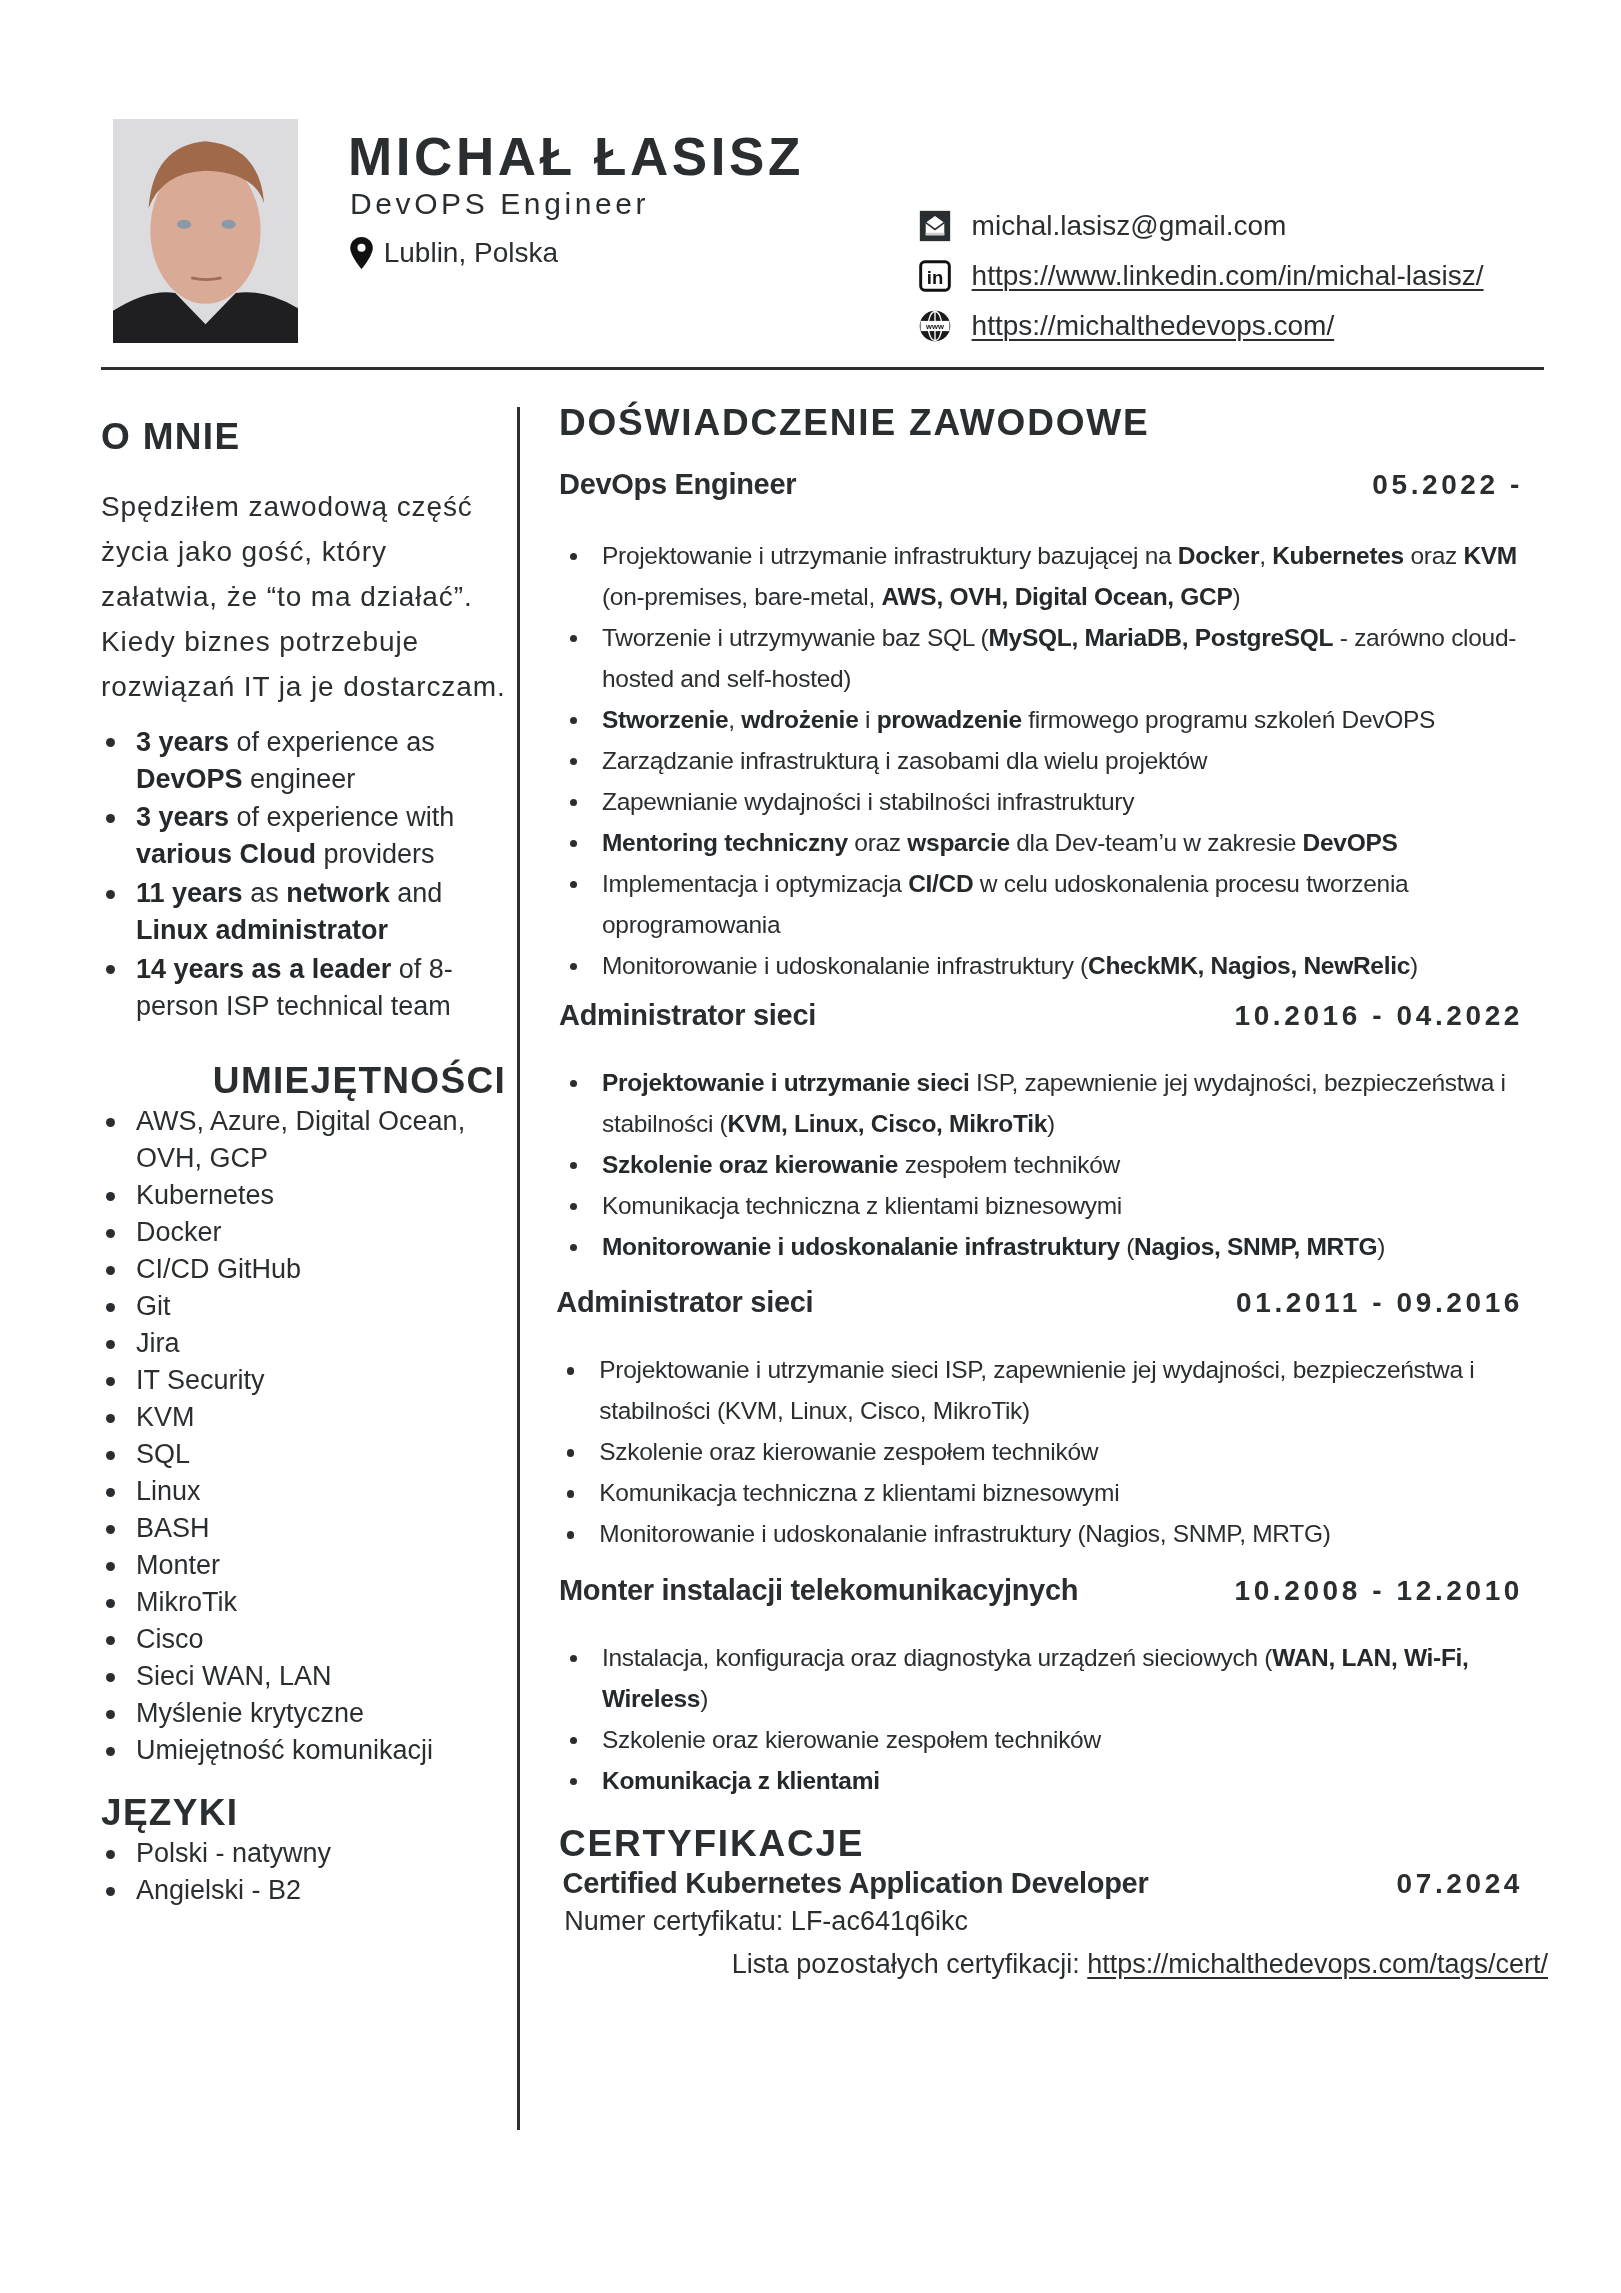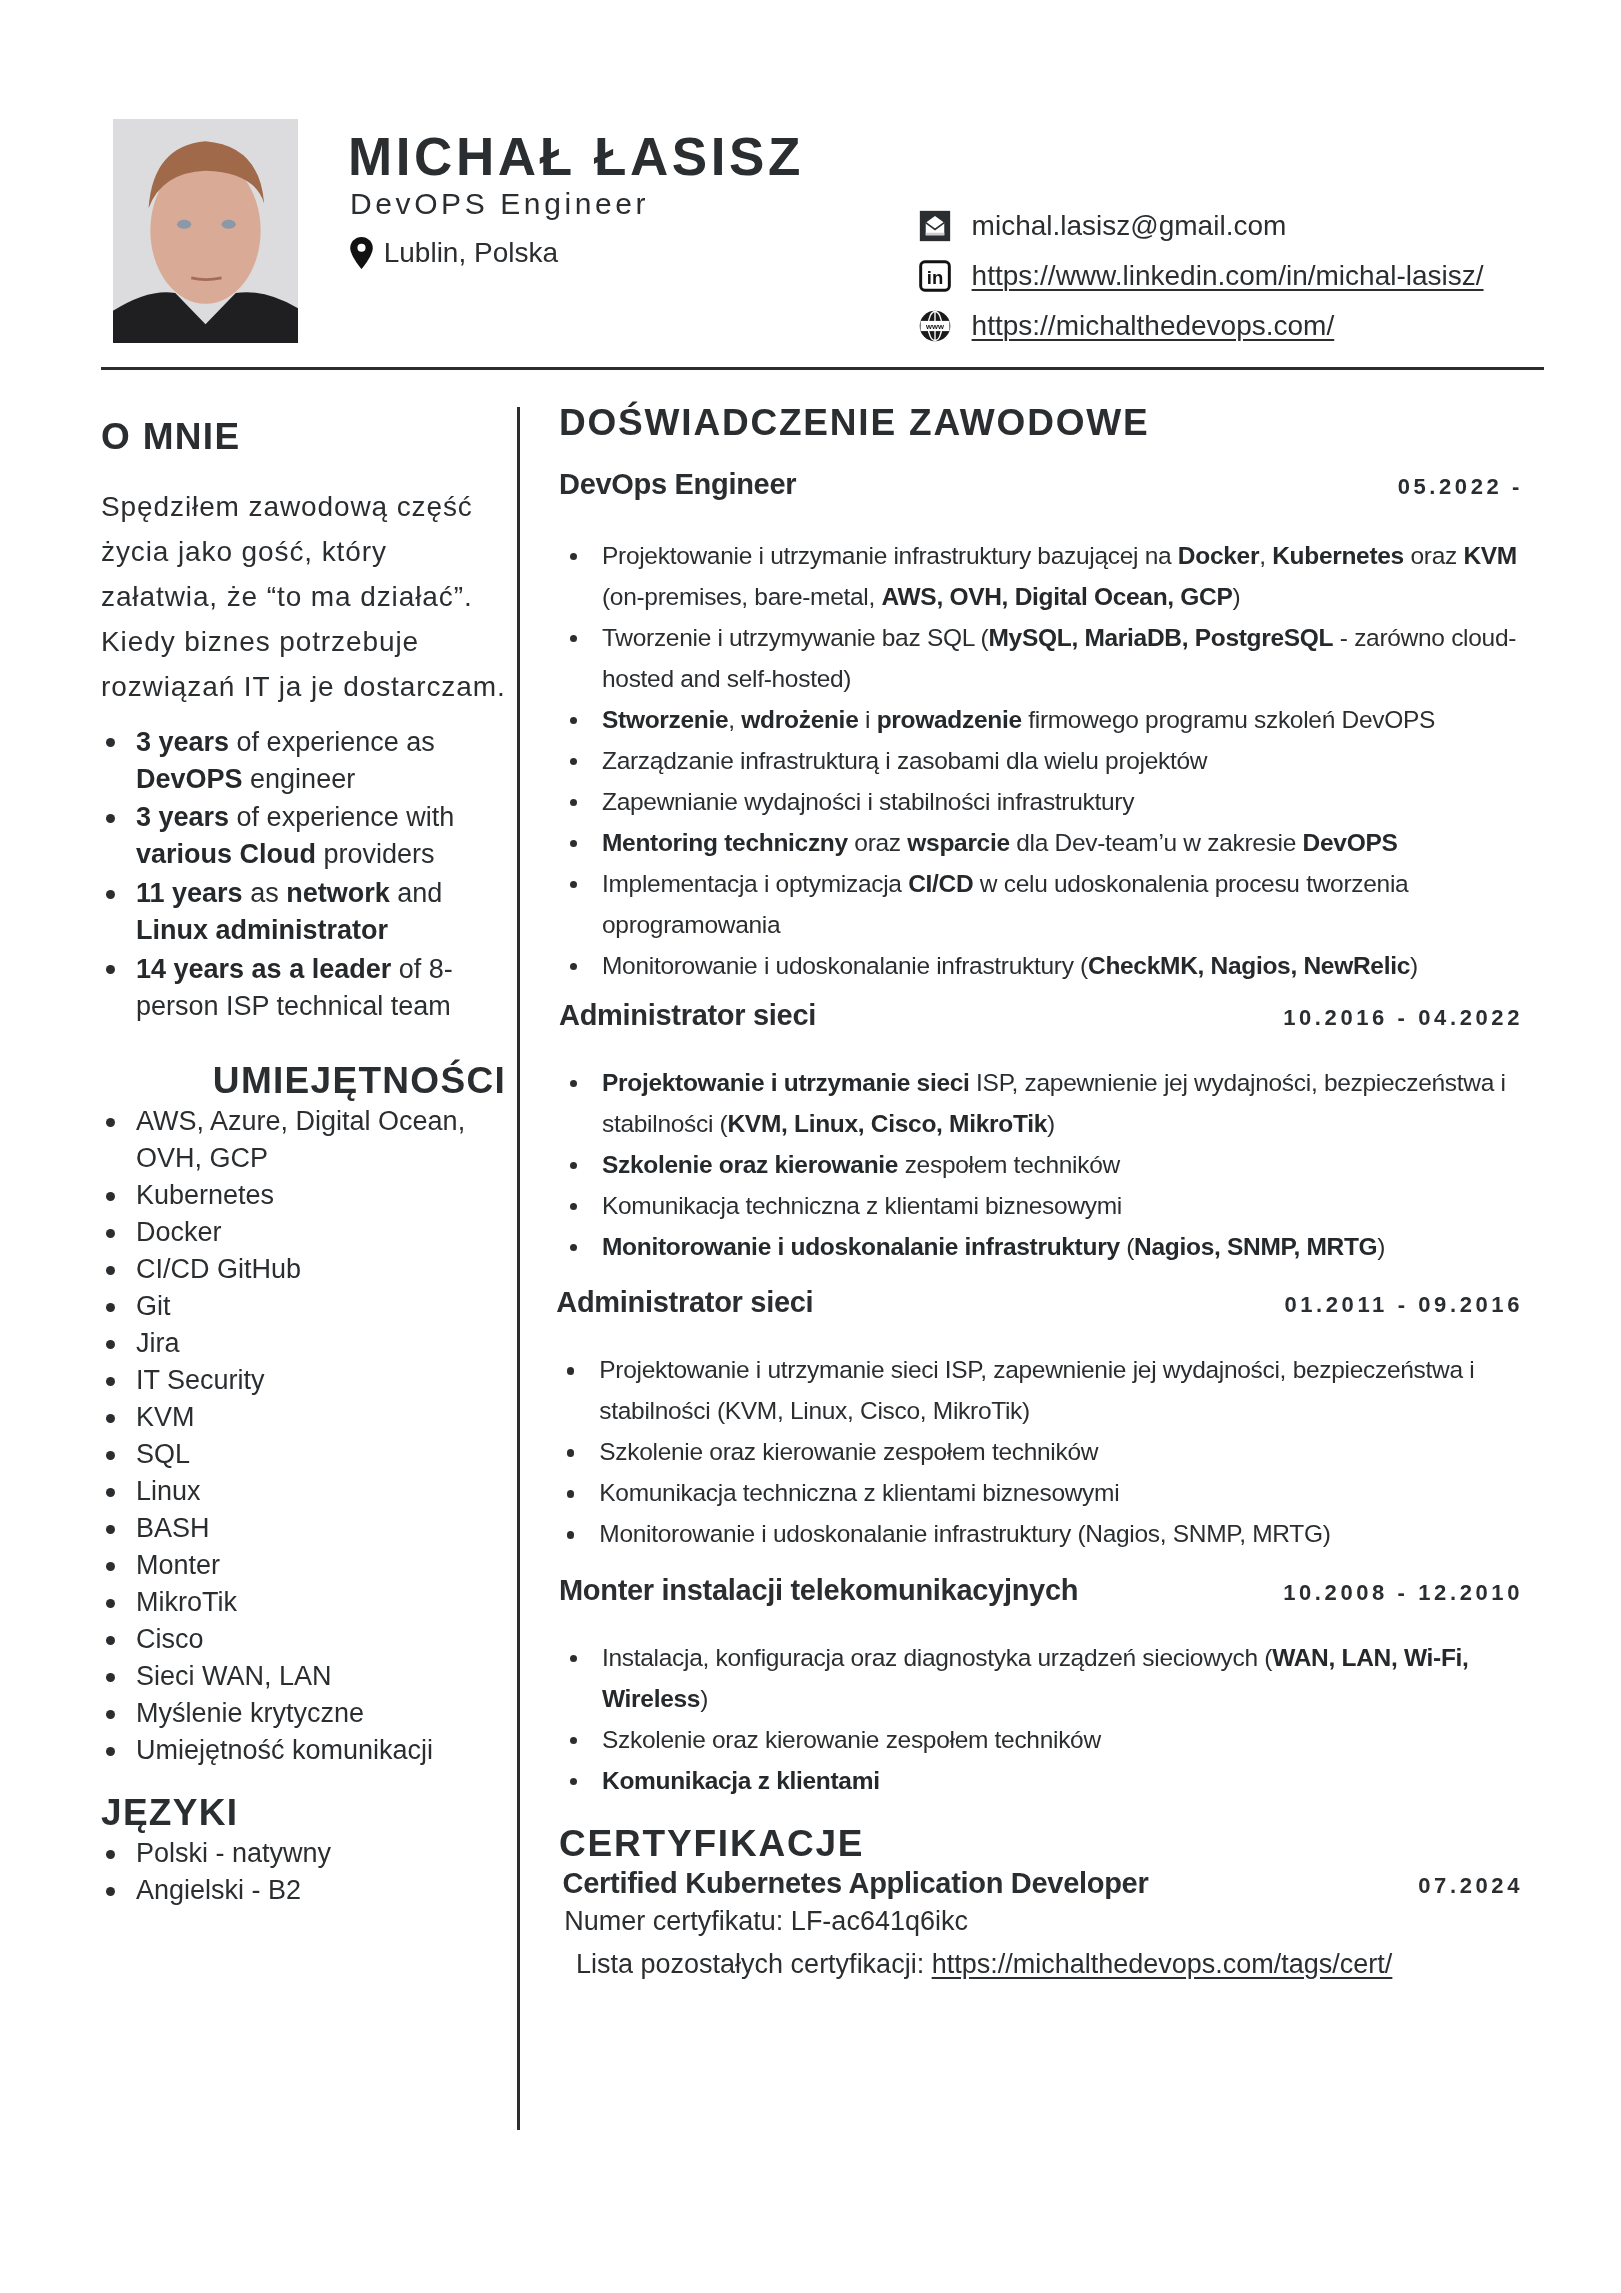--- a/index.html
+++ b/index.html
@@ -35,21 +35,21 @@
   .skills { margin-top:21.4px; }
   .skills li { line-height:41px; }
   .lang-h { margin-top:21.4px; }
   .langs { margin-top:12.5px; }
   .langs li { line-height:41px; }
 
   
   .right { left:559px; top:401px; width:989px; }
   .job-head { display:flex; justify-content:space-between; align-items:baseline; }
   .job-title { font-size:29px; font-weight:700; color:#2b2e30; letter-spacing:-0.3px; }
-  .job-date { font-size:22px; font-weight:700; letter-spacing:3.6px; color:#2b2e30; margin-right:25px; }
+  .job-date { font-size:28px; font-weight:700; letter-spacing:3.6px; color:#2b2e30; margin-right:25px; }
   ul.bul { list-style:none; margin:0; padding:0; }
   ul.bul li { position:relative; padding-left:43px; font-size:24.5px; line-height:41px; letter-spacing:-0.3px; color:#2b2e30; }
   ul.bul li::before { content:""; position:absolute; left:10.7px; top:18px; width:7.1px; height:7.1px; border-radius:50%; background:#2b2e30; }
   .cert-line { font-size:27px; line-height:43px; color:#2b2e30; }
   .cert-line a { color:#2b2e30; text-decoration:underline; text-underline-offset:3.6px; }
 </style>
 </head>
 <body>
 
 <div class="abs photo">
@@ -207,17 +207,17 @@
     </div>
 
   <h2 class="h2" style="margin-top:21.4px; letter-spacing:1.8px;">CERTYFIKACJE</h2>
   <div class="job-head" style="margin-top:0px;">
     <span class="job-title" style="margin-left:3.6px;">Certified Kubernetes Application Developer</span>
     <span class="job-date">07.2024</span>
   </div>
   <div class="cert-line" style="margin-left:5.3px;">
     <span>Numer certyfikatu: </span><span>LF-ac641q6ikc</span>
   </div>
-  <div class="cert-line" style="margin-left:17px;">
+  <div class="cert-line" style="margin-left:10px;text-align:right;">
     <span>Lista pozostałych certyfikacji: </span><a>https://michalthedevops.com/tags/cert/</a>
   </div>
 </div>
 
 
 </body></html>

